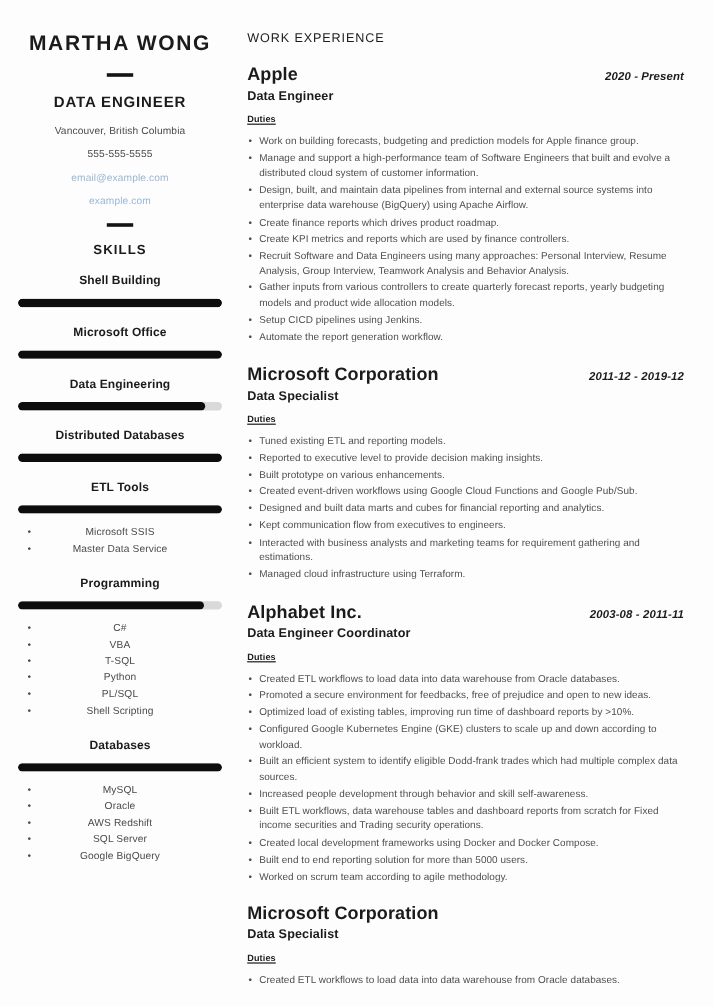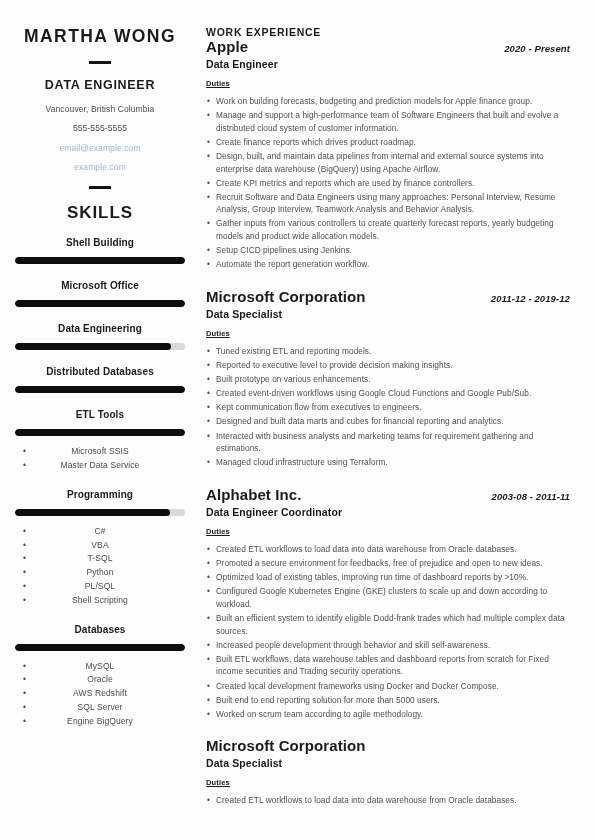--- a/index.html
+++ b/index.html
@@ -61,21 +61,21 @@
     font-size: 8.5px;
     color: #9ab6d4;
     line-height: 1.1;
     margin-bottom: 10px;
     letter-spacing: 0.1px;
     text-decoration: none;
     display: block;
   }
   .sb-rule-wrap { margin-top: 6px; }
   .sb-section-title {
-    font-size: 17px;
+    font-size: 11px;
     font-weight: 700;
     letter-spacing: 0.9px;
     color: #1b1b1b;
     margin-bottom: 14px;
   }
   .skill-block { margin-bottom: 16px; }
   .skill-name {
     font-size: 10px;
     font-weight: 700;
     color: #1b1b1b;
@@ -116,24 +116,24 @@
     font-size: 8.5px;
   }
 
   
   .main {
     flex: 1;
     padding: 26px 25px 0 6px;
   }
   .main-section-title {
     font-size: 10.5px;
-    font-weight: 700;
+    font-weight: 400;
     letter-spacing: 0.75px;
     color: #1b1b1b;
-    margin-bottom: 0;
+    margin-bottom: 16px;
   }
   .job { margin-bottom: 17px; }
   .job-head {
     display: flex;
     justify-content: space-between;
     align-items: baseline;
   }
   .job-company {
     font-size: 15px;
     font-weight: 700;
@@ -258,53 +258,53 @@
         <div class="skill-block">
           <div class="skill-name">Databases</div>
           <div class="bar-track">
             <div class="bar-fill" style="width: 100%;"></div>
           </div>
           <ul class="sb-list">
             <li>MySQL</li>
             <li>Oracle</li>
             <li>AWS Redshift</li>
             <li>SQL Server</li>
-            <li>Engine BigQuery</li>
+            <li>Google BigQuery</li>
           </ul>
         </div>
       </div>
   </aside>
 
   <main class="main">
     <div class="main-section-title">WORK EXPERIENCE</div>
     <div id="jobs-container">
         <div class="job"><div class="job-head">
             <div class="job-company">Apple</div>
             <div class="job-dates">2020 - Present</div>
           </div><div class="job-role">Data Engineer</div><div class="duties-label">Duties</div><ul class="duties">
             <li>Work on building forecasts, budgeting and prediction models for Apple finance group.</li>
             <li>Manage and support a high-performance team of Software Engineers that built and evolve a distributed cloud system of customer information.</li>
+            <li>Design, built, and maintain data pipelines from internal and external source systems into enterprise data warehouse (BigQuery) using Apache Airflow.</li>
             <li>Create finance reports which drives product roadmap.</li>
-            <li>Design, built, and maintain data pipelines from internal and external source systems into enterprise data warehouse (BigQuery) using Apache Airflow.</li>
             <li>Create KPI metrics and reports which are used by finance controllers.</li>
             <li>Recruit Software and Data Engineers using many approaches: Personal Interview, Resume Analysis, Group Interview, Teamwork Analysis and Behavior Analysis.</li>
             <li>Gather inputs from various controllers to create quarterly forecast reports, yearly budgeting models and product wide allocation models.</li>
             <li>Setup CICD pipelines using Jenkins.</li>
             <li>Automate the report generation workflow.</li>
           </ul></div>
         <div class="job"><div class="job-head">
             <div class="job-company">Microsoft Corporation</div>
             <div class="job-dates">2011-12 - 2019-12</div>
           </div><div class="job-role">Data Specialist</div><div class="duties-label">Duties</div><ul class="duties">
             <li>Tuned existing ETL and reporting models.</li>
             <li>Reported to executive level to provide decision making insights.</li>
             <li>Built prototype on various enhancements.</li>
             <li>Created event-driven workflows using Google Cloud Functions and Google Pub/Sub.</li>
+            <li>Designed and built data marts and cubes for financial reporting and analytics.</li>
             <li>Kept communication flow from executives to engineers.</li>
-            <li>Designed and built data marts and cubes for financial reporting and analytics.</li>
             <li>Interacted with business analysts and marketing teams for requirement gathering and estimations.</li>
             <li>Managed cloud infrastructure using Terraform.</li>
           </ul></div>
         <div class="job"><div class="job-head">
             <div class="job-company">Alphabet Inc.</div>
             <div class="job-dates">2003-08 - 2011-11</div>
           </div><div class="job-role">Data Engineer Coordinator</div><div class="duties-label">Duties</div><ul class="duties">
             <li>Created ETL workflows to load data into data warehouse from Oracle databases.</li>
             <li>Promoted a secure environment for feedbacks, free of prejudice and open to new ideas.</li>
             <li>Optimized load of existing tables, improving run time of dashboard reports by &gt;10%.</li>

